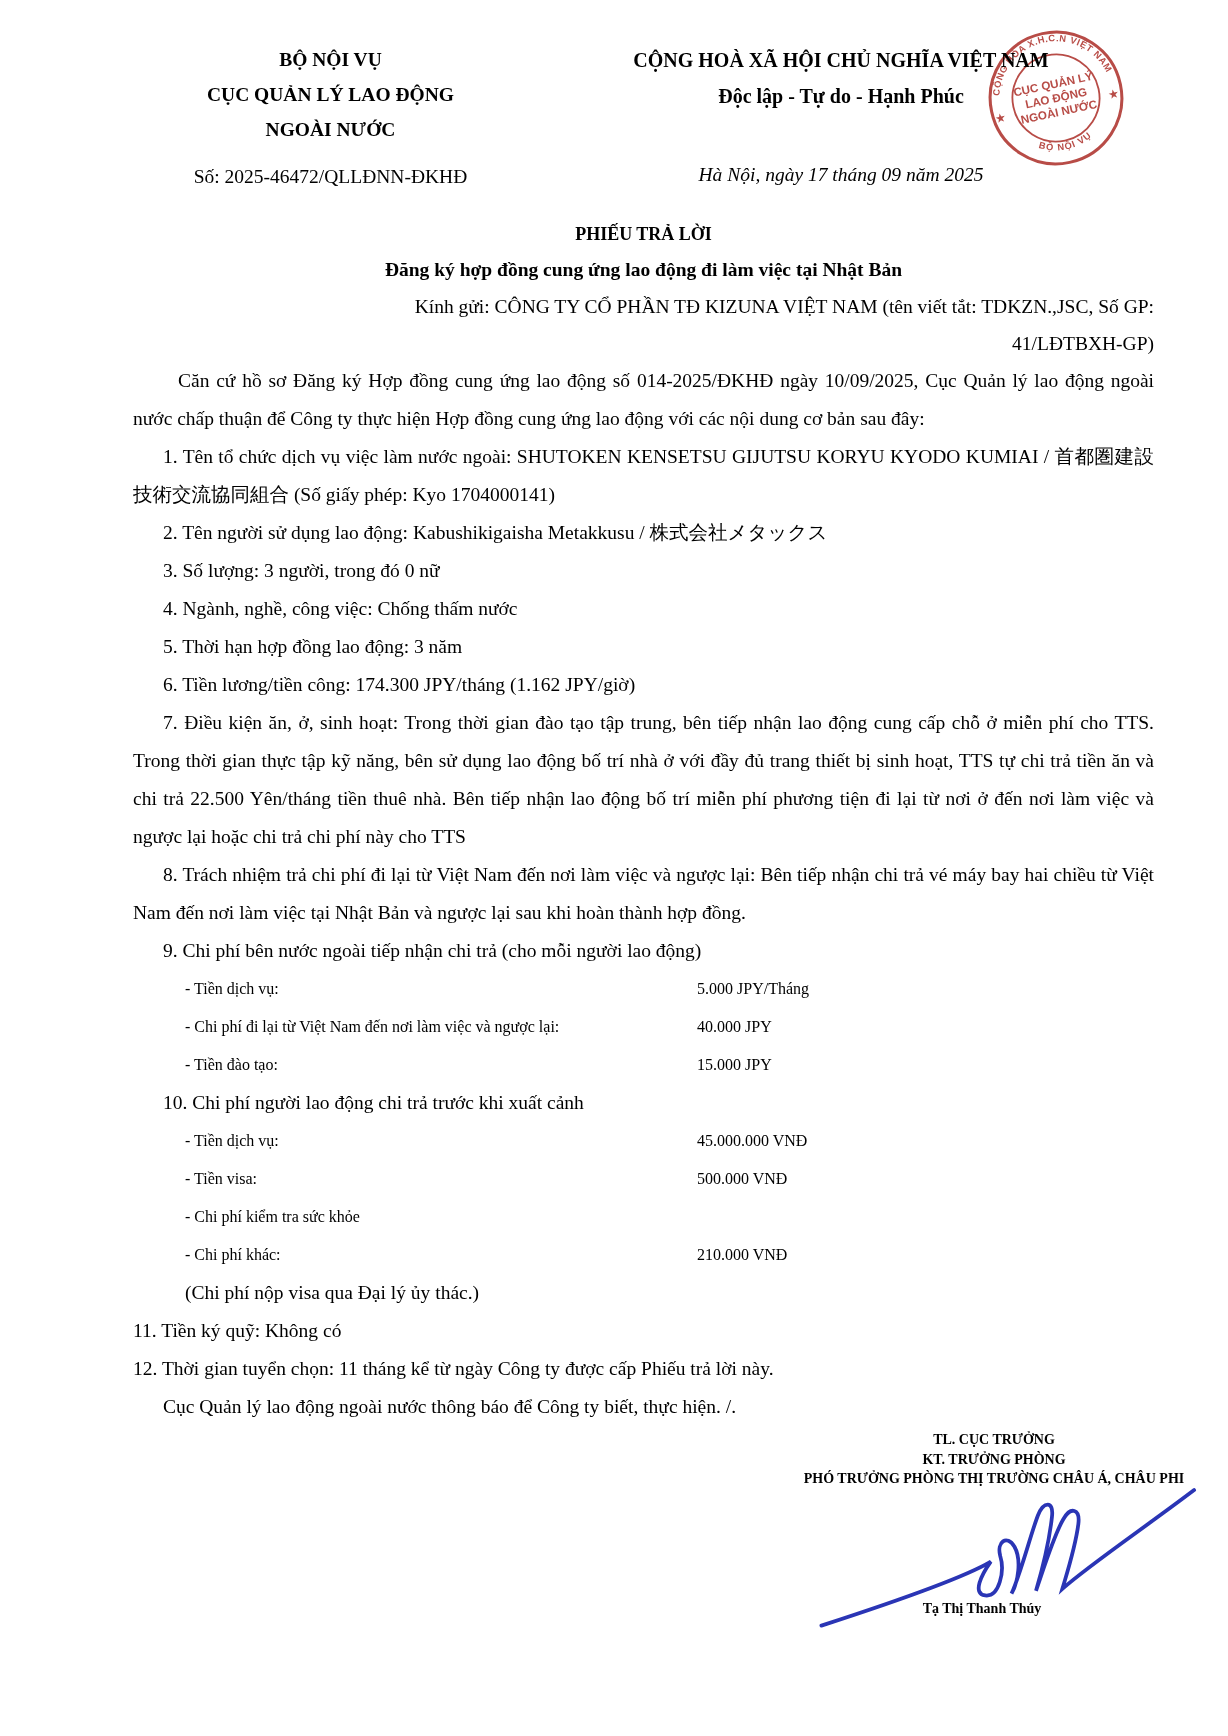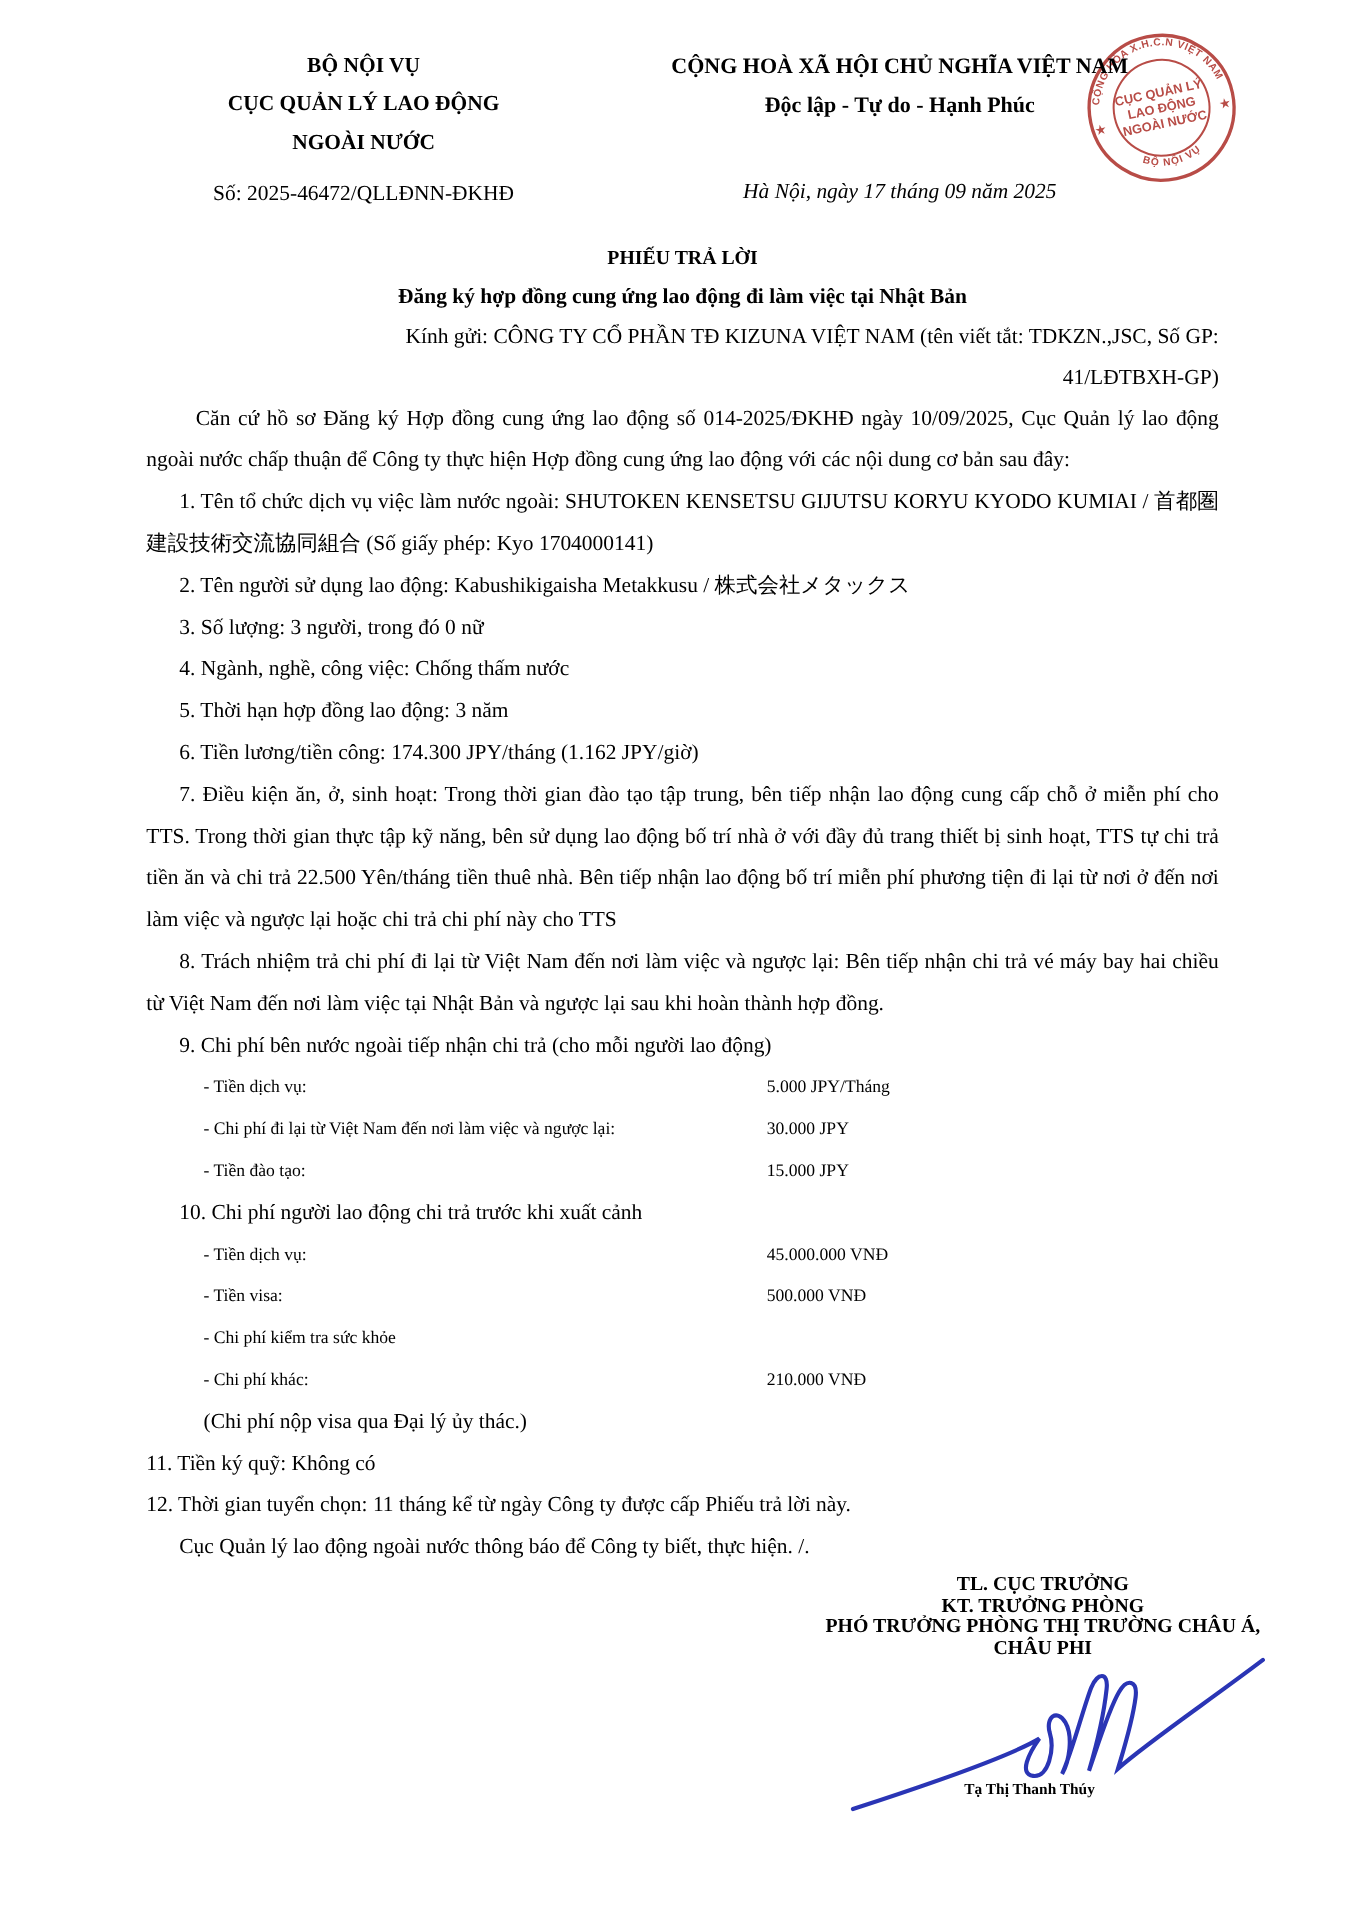--- a/index.html
+++ b/index.html
@@ -1,21 +1,21 @@
 <!DOCTYPE html>
 <html><head>
 <meta charset="utf-8">
 <style>
   html,body{margin:0;padding:0;}
   body{
     width:1228px;height:1736px;background:#ffffff;color:#000;
     font-family:"Liberation Serif","DejaVu Serif",serif;
     position:relative;overflow:hidden;
   }
-  .doc{padding:42px 120px 0 133px;position:relative;}
+  .doc{padding:42px 74px 0 133px;position:relative;}
 
   
   .hdr{display:flex;align-items:flex-start;}
   .hdr-left{width:395px;text-align:center;}
   .hdr-right{flex:1;text-align:center;}
   .hdr-line{font-weight:bold;font-size:19.5px;line-height:35px;}
   .hdr-line-sm{font-weight:bold;font-size:20px;line-height:36px;}
   .u{ text-underline-offset:5px;}
   .doc-number{font-size:19.5px;margin-top:19px;font-weight:normal;}
   .date-line{font-style:italic;font-size:19.5px;margin-top:50px;}
@@ -41,21 +41,21 @@
   .fee-row{display:flex;font-size:16px;line-height:38px;}
   .fee-label{width:564px;padding-left:52px;box-sizing:border-box;flex:none;}
   .fee-value{flex:1;}
   .fee-note{font-size:19.5px;line-height:38px;padding-left:52px;}
 
   
   .sig-block{
     width:440px;margin-left:auto;margin-right:-60px;margin-top:4px;
     text-align:center;position:relative;
   }
-  .sig-title{font-weight:bold;font-size:18px;line-height:19.5px;}
+  .sig-title{font-weight:bold;font-size:14px;line-height:19.5px;}
   .sig-svg{display:block;margin:-14px auto 0 auto;position:relative;left:10px;}
   .sig-name{font-weight:bold;font-size:14px;margin-top:-34px;position:relative;left:-12px;}
   .stamp-sans{font-family:"Liberation Sans","DejaVu Sans",sans-serif;}
 </style>
 </head>
 <body>
 
 <div class="doc">
 
   <div class="hdr">
@@ -109,21 +109,21 @@
   <p class="para just ind30">7. Điều kiện ăn, ở, sinh hoạt: Trong thời gian đào tạo tập trung, bên tiếp nhận lao động cung cấp chỗ ở miễn phí cho TTS. Trong thời gian thực tập kỹ năng, bên sử dụng lao động bố trí nhà ở với đầy đủ trang thiết bị sinh hoạt, TTS tự chi trả tiền ăn và chi trả 22.500 Yên/tháng tiền thuê nhà. Bên tiếp nhận lao động bố trí miễn phí phương tiện đi lại từ nơi ở đến nơi làm việc và ngược lại hoặc chi trả chi phí này cho TTS</p>
   <p class="para just ind30">8. Trách nhiệm trả chi phí đi lại từ Việt Nam đến nơi làm việc và ngược lại: Bên tiếp nhận chi trả vé máy bay hai chiều từ Việt Nam đến nơi làm việc tại Nhật Bản và ngược lại sau khi hoàn thành hợp đồng.</p>
 
   <p class="para ind30">9. Chi phí bên nước ngoài tiếp nhận chi trả (cho mỗi người lao động)</p>
   <div class="fee-row">
     <span class="fee-label">- Tiền dịch vụ:</span>
     <span class="fee-value">5.000 JPY/Tháng</span>
   </div>
   <div class="fee-row">
     <span class="fee-label">- Chi phí đi lại từ Việt Nam đến nơi làm việc và ngược lại:</span>
-    <span class="fee-value">30.000 JPY</span>
+    <span class="fee-value">40.000 JPY</span>
   </div>
   <div class="fee-row">
     <span class="fee-label">- Tiền đào tạo:</span>
     <span class="fee-value">15.000 JPY</span>
   </div>
 
   <p class="para ind30">10. Chi phí người lao động chi trả trước khi xuất cảnh</p>
   <div class="fee-row">
     <span class="fee-label">- Tiền dịch vụ:</span>
     <span class="fee-value">45.000.000 VNĐ</span>

